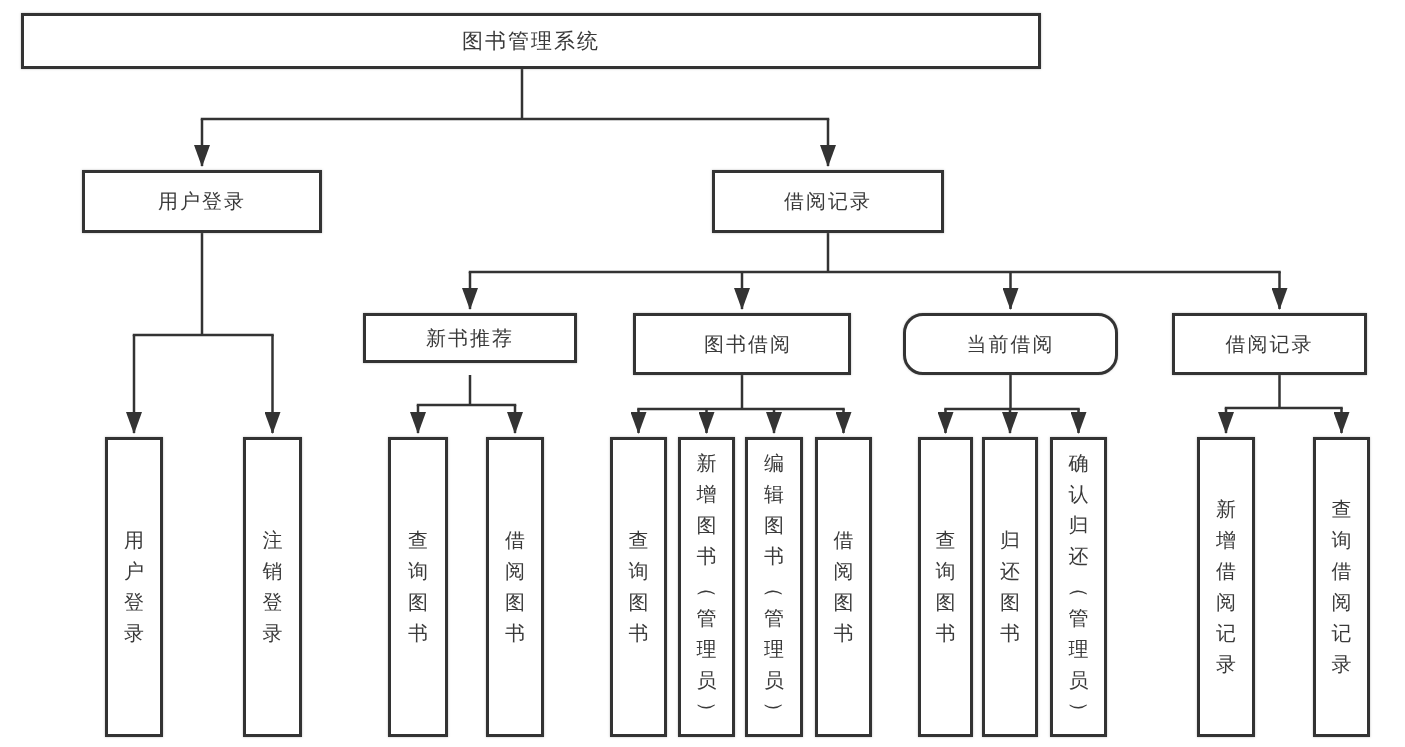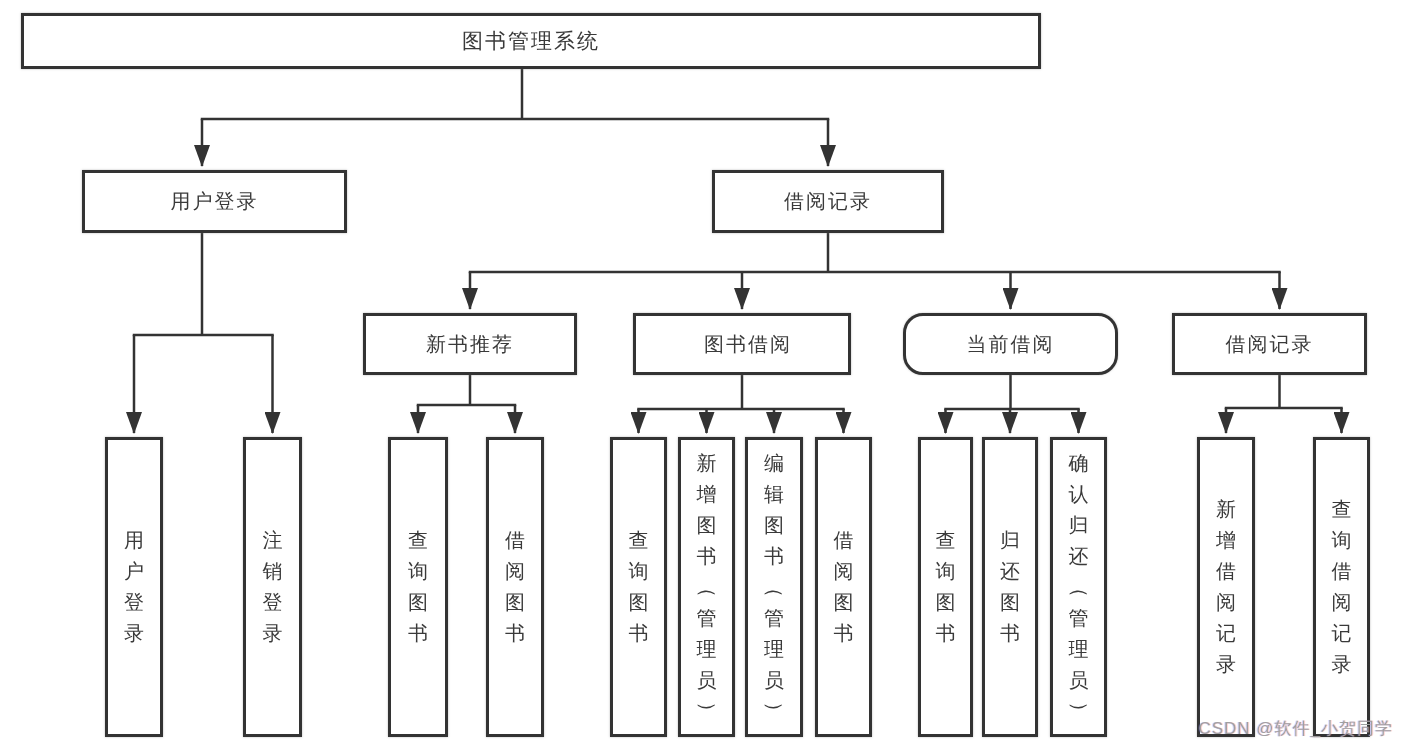--- a/index.html
+++ b/index.html
@@ -74,27 +74,27 @@
         <line x1="1224.75" y1="408" x2="1342.75" y2="408"></line>
         <line x1="1226" y1="408" x2="1226" y2="433" marker-end="url(#arrow)"></line>
         <line x1="1341.5" y1="408" x2="1341.5" y2="433" marker-end="url(#arrow)"></line>
       </g>
   </svg>
 
   <div id="nodes" data-name="diagram-nodes">
       <div class="node horiz" data-name="node-root" style="left: 21px; top: 13px; width: 1020px; height: 56px;">
         <span class="hlabel" data-name="node-label">图书管理系统</span>
       </div>
-      <div class="node horiz" data-name="node-user-login" style="left: 82px; top: 170px; width: 265px; height: 63px;">
+      <div class="node horiz" data-name="node-user-login" style="left: 82px; top: 170px; width: 240px; height: 63px;">
         <span class="hlabel" data-name="node-label">用户登录</span>
       </div>
       <div class="node horiz" data-name="node-book-mgmt" style="left: 712px; top: 170px; width: 232px; height: 63px;">
         <span class="hlabel" data-name="node-label">借阅记录</span>
       </div>
-      <div class="node horiz" data-name="node-new-book-rec" style="left: 363px; top: 313px; width: 214px; height: 62px;">
+      <div class="node horiz" data-name="node-new-book-rec" style="left: 363px; top: 313px; width: 214px; height: 50px;">
         <span class="hlabel" data-name="node-label">新书推荐</span>
       </div>
       <div class="node horiz" data-name="node-book-borrow" style="left: 633px; top: 313px; width: 218px; height: 62px; padding-left: 12px;">
         <span class="hlabel" data-name="node-label">图书借阅</span>
       </div>
       <div class="node horiz" data-name="node-current-borrow" style="left: 903px; top: 313px; width: 215px; height: 62px; border-radius: 20px;">
         <span class="hlabel" data-name="node-label">当前借阅</span>
       </div>
       <div class="node horiz" data-name="node-borrow-records" style="left: 1172px; top: 313px; width: 195px; height: 62px;">
         <span class="hlabel" data-name="node-label">借阅记录</span>
@@ -217,14 +217,13 @@
           <span class="vchar">查</span>
           <span class="vchar">询</span>
           <span class="vchar">借</span>
           <span class="vchar">阅</span>
           <span class="vchar">记</span>
           <span class="vchar">录</span>
         </div>
       </div>
     </div>
 
-  <div class="watermark" data-name="csdn-watermark">CSDN @软件_小贺同学</div>
 </div>
 
 </body></html>

